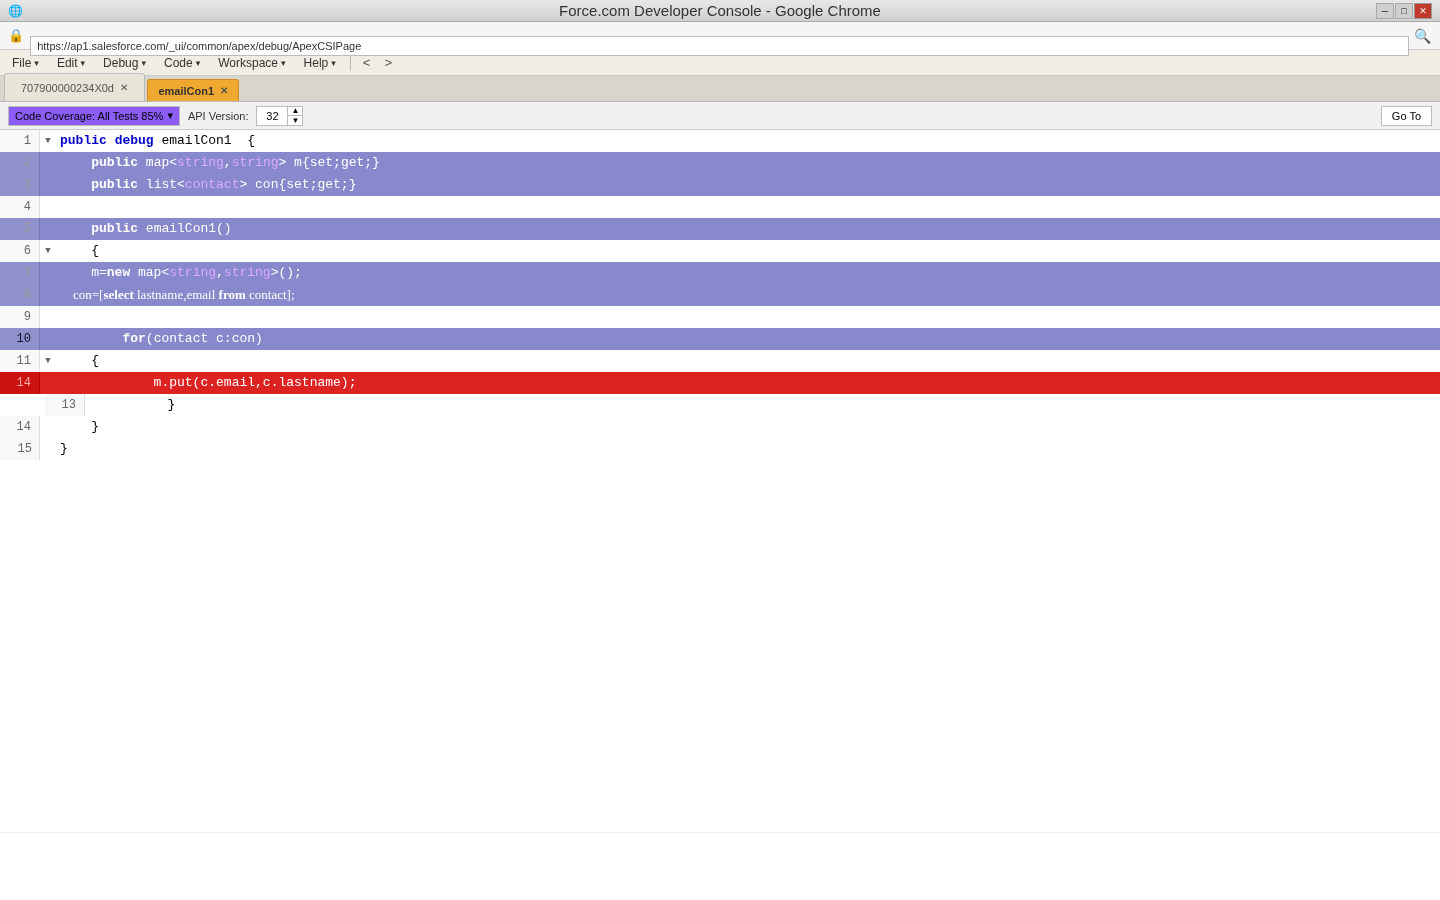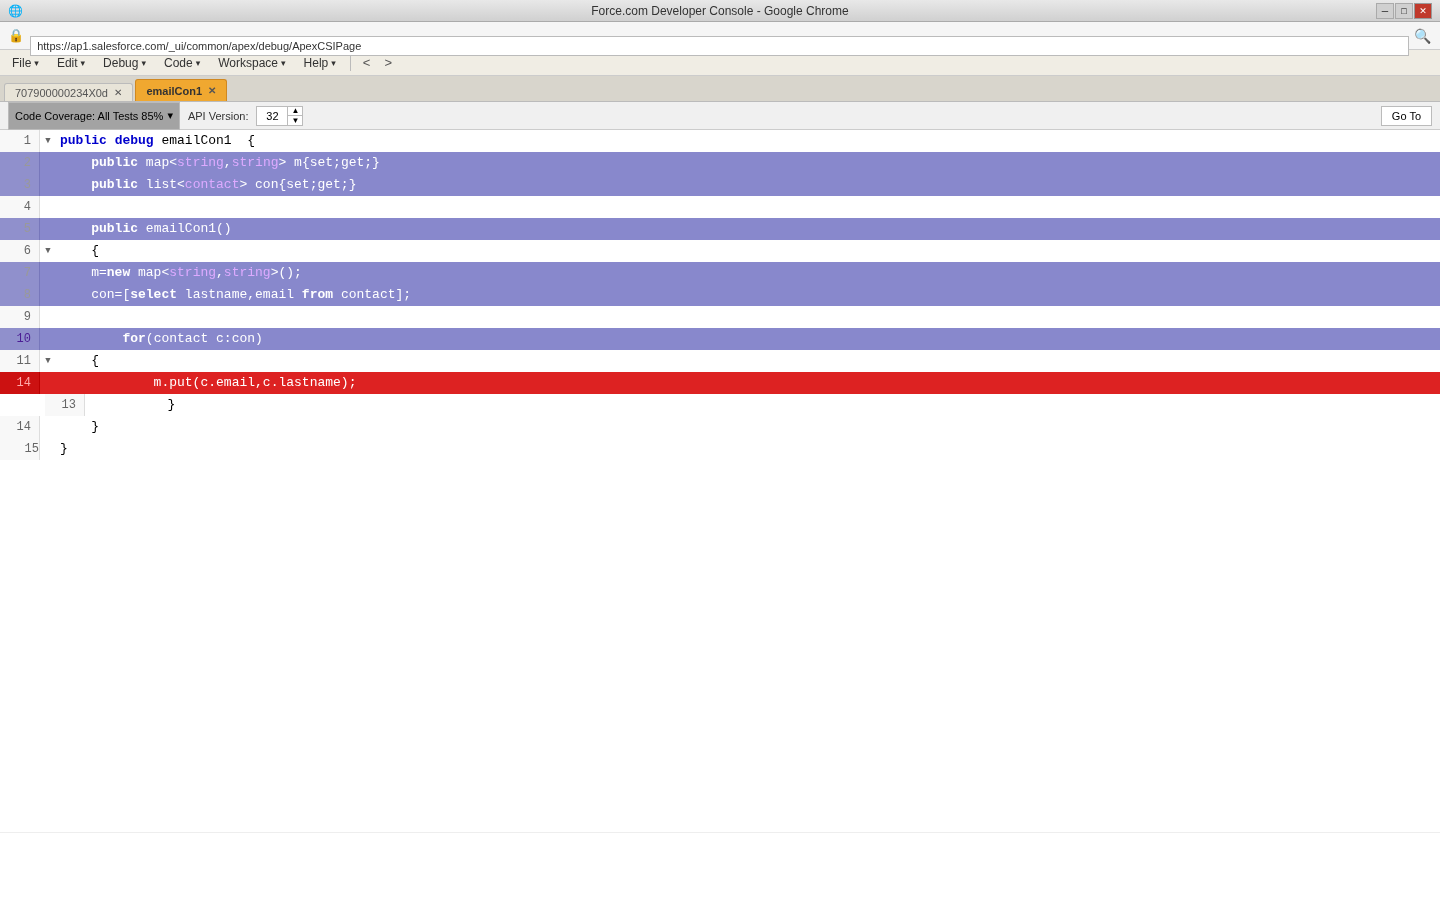--- a/index.html
+++ b/index.html
@@ -183,21 +183,21 @@
       align-items: center;
     }
   </style>
 </head>
 <body>
 
 <div id="title-bar">
   <div id="title-bar-left">
     <span style="font-size:12px;">🌐</span>
   </div>
-  <span id="title-bar-title" style="position:absolute;left:0;right:0;text-align:center;font-size:12px;color:#333;pointer-events:none;">Force.com Developer Console - Google Chrome</span>
+  <span id="title-bar-title" style="position:absolute;left:0;right:0;text-align:center;font-size:15px;color:#333;pointer-events:none;">Force.com Developer Console - Google Chrome</span>
   <div id="title-bar-controls" style="display:flex;gap:1px;z-index:10;">
     <div class="title-btn">─</div>
     <div class="title-btn">□</div>
     <div class="title-btn close">✕</div>
   </div>
 </div>
 
 <div id="address-bar">
   <span style="font-size:13px;">🔒</span>
   <input id="address-input" class="address-input" readonly="" style="flex: 1 1 0%; height: 20px; border: 1px solid rgb(187, 187, 187); background: white; padding: 0px 6px; font-size: 11px; color: rgb(51, 51, 51);" value="https://ap1.salesforce.com/_ui/common/apex/debug/ApexCSIPage">
@@ -228,32 +228,32 @@
   <div class="menu-item">
     <span>Help</span>
     <span class="arrow">▾</span>
   </div>
   <div style="width:1px;height:16px;background:#bbb;margin:0 4px;"></div>
   <span class="nav-btn" style="padding:2px 6px;font-size:13px;color:#555;cursor:pointer;">&lt;</span>
   <span class="nav-btn" style="padding:2px 6px;font-size:13px;color:#555;cursor:pointer;">&gt;</span>
 </div>
 
 <div id="tab-bar" style="background:#d8d5cc;height:26px;display:flex;align-items:flex-end;padding:0 4px;border-bottom:1px solid #bbb;">
-  <div class="tab" style="height:18px;padding:0 10px;display:flex;align-items:center;gap:6px;font-size:11px;cursor:pointer;border:1px solid #bbb;border-bottom:none;border-radius:3px 3px 0 0;background:#e8e4d8;color:#555;margin-right:2px;">
+  <div class="tab" style="height:28px;padding:0 16px;display:flex;align-items:center;gap:6px;font-size:11px;cursor:pointer;border:1px solid #bbb;border-bottom:none;border-radius:3px 3px 0 0;background:#e8e4d8;color:#555;margin-right:2px;">
     <span>707900000234X0d</span>
     <span class="tab-close">✕</span>
   </div>
   <div class="tab active" style="height:22px;padding:0 10px;display:flex;align-items:center;gap:6px;font-size:11px;cursor:pointer;border:1px solid #d08820;border-bottom:none;border-radius:3px 3px 0 0;background:#f0a830;color:#333;font-weight:bold;margin-right:2px;">
     <span>emailCon1</span>
     <span class="tab-close">✕</span>
   </div>
 </div>
 
 <div id="toolbar" style="background:#f0f0f0;height:28px;display:flex;align-items:center;padding:0 8px;gap:8px;border-bottom:1px solid #ccc;">
-  <div class="toolbar-dropdown" style="height:28px;display:flex;align-items:center;border:1px solid #bbb;background:#a3a3a3;padding:8px 6px;font-size:11px;cursor:pointer;gap:4px;">
+  <div class="toolbar-dropdown" style="height:20px;display:flex;align-items:center;border:1px solid #bbb;background:#8b5cf6;padding:8px 6px;font-size:11px;cursor:pointer;gap:4px;">
     <span>Code Coverage: All Tests 85%</span>
     <span>▾</span>
   </div>
   <span style="font-size:11px;color:#333;">API Version:</span>
   <div style="display:flex;align-items:center;border:1px solid #bbb;background:white;height:20px;">
     <input type="text" style="width: 30px; height: 18px; border: none; font-size: 11px; padding: 0px 4px; text-align: center;" readonly="" value="32">
     <div style="display:flex;flex-direction:column;border-left:1px solid #bbb;">
       <div style="height:10px;width:14px;display:flex;align-items:center;justify-content:center;font-size:8px;border-bottom:1px solid #bbb;cursor:pointer;">▲</div>
       <div style="height:10px;width:14px;display:flex;align-items:center;justify-content:center;font-size:8px;cursor:pointer;">▼</div>
     </div>
@@ -315,33 +315,33 @@
       <div class="line-num" style="width:40px;min-width:40px;text-align:right;padding-right:8px;color:#999;background:#9090cc;border-right:1px solid #7777bb;font-size:12px;display:flex;align-items:center;justify-content:flex-end;">7</div>
       <div class="fold-icon" style="width:16px;min-width:16px;"></div>
       <div class="line-content" style="flex:1;padding-left:4px;white-space:pre;display:flex;align-items:center;color:white;">
         <span>    m=<span style="color:white;font-weight:bold;">new</span> map&lt;<span style="color:#ddaaff;">string</span>,<span style="color:#ddaaff;">string</span>&gt;();</span>
       </div>
     </div>
 
     <div class="code-line" style="display:flex;min-height:22px;line-height:22px;background:#8888cc;">
       <div class="line-num" style="width:40px;min-width:40px;text-align:right;padding-right:8px;color:#999;background:#9090cc;border-right:1px solid #7777bb;font-size:12px;display:flex;align-items:center;justify-content:flex-end;">8</div>
       <div class="fold-icon" style="width:16px;min-width:16px;"></div>
-      <div class="line-content" style="flex:1;padding-left:4px;white-space:pre;display:flex;align-items:center;color:white;">
+      <div class="line-content" style="flex:1;padding-left:4px;white-space:pre;display:flex;align-items:center;color:white;font-family:Liberation Serif, serif;">
         <span>    con=[<span style="color:white;font-weight:bold;">select</span> lastname,email <span style="color:white;font-weight:bold;">from</span> contact];</span>
       </div>
     </div>
 
     <div class="code-line" style="display:flex;min-height:22px;line-height:22px;">
       <div class="line-num" style="width:40px;min-width:40px;text-align:right;padding-right:8px;color:#666;background:#f8f8f8;border-right:1px solid #ddd;font-size:12px;display:flex;align-items:center;justify-content:flex-end;">9</div>
       <div class="fold-icon" style="width:16px;min-width:16px;"></div>
       <div class="line-content" style="flex:1;padding-left:4px;white-space:pre;display:flex;align-items:center;"></div>
     </div>
 
     <div class="code-line" style="display:flex;min-height:22px;line-height:22px;background:#8888cc;">
-      <div class="line-num" style="width:40px;min-width:40px;text-align:right;padding-right:8px;color:#4c1d95;background:#9090cc;border-right:1px solid #7777bb;font-size:12px;display:flex;align-items:center;justify-content:flex-end;">10</div>
+      <div class="line-num" style="width:40px;min-width:40px;text-align:right;padding-right:8px;color:#0f172a;background:#9090cc;border-right:1px solid #7777bb;font-size:12px;display:flex;align-items:center;justify-content:flex-end;">10</div>
       <div class="fold-icon" style="width:16px;min-width:16px;"></div>
       <div class="line-content" style="flex:1;padding-left:4px;white-space:pre;display:flex;align-items:center;color:white;">
         <span>        <span style="color:white;font-weight:bold;">for</span>(contact c:con)</span>
       </div>
     </div>
 
     <div class="code-line" style="display:flex;min-height:22px;line-height:22px;">
       <div class="line-num" style="width:40px;min-width:40px;text-align:right;padding-right:8px;color:#666;background:#f8f8f8;border-right:1px solid #ddd;font-size:12px;display:flex;align-items:center;justify-content:flex-end;">11</div>
       <div class="fold-icon" style="width:16px;min-width:16px;display:flex;align-items:center;justify-content:center;font-size:9px;color:#666;cursor:pointer;">▼</div>
       <div class="line-content" style="flex:1;padding-left:4px;white-space:pre;display:flex;align-items:center;">
@@ -367,21 +367,21 @@
 
     <div class="code-line" style="display:flex;min-height:22px;line-height:22px;">
       <div class="line-num" style="width:40px;min-width:40px;text-align:right;padding-right:8px;color:#666;background:#f8f8f8;border-right:1px solid #ddd;font-size:12px;display:flex;align-items:center;justify-content:flex-end;">14</div>
       <div class="fold-icon" style="width:16px;min-width:16px;"></div>
       <div class="line-content" style="flex:1;padding-left:4px;white-space:pre;display:flex;align-items:center;">
         <span>    }</span>
       </div>
     </div>
 
     <div class="code-line" style="display:flex;min-height:22px;line-height:22px;">
-      <div class="line-num" style="width:40px;min-width:40px;text-align:right;padding-right:0;color:#666;background:#f8f8f8;border-right:1px solid #ddd;font-size:12px;display:flex;align-items:center;justify-content:flex-end;">15</div>
+      <div class="line-num" style="width:40px;min-width:40px;text-align:right;padding-right:7px;color:#666;background:#f8f8f8;border-right:1px solid #ddd;font-size:12px;display:flex;align-items:center;justify-content:flex-end;">15</div>
       <div class="fold-icon" style="width:16px;min-width:16px;"></div>
       <div class="line-content" style="flex:1;padding-left:4px;white-space:pre;display:flex;align-items:center;">
         <span>}</span>
       </div>
     </div>
 
   </div>
 </div>
 
 <div style="background:white;height:calc(900px - 22px - 28px - 26px - 26px - 28px - 28px - 40px - 330px - 4px);border-top:1px solid #eee;"></div>

